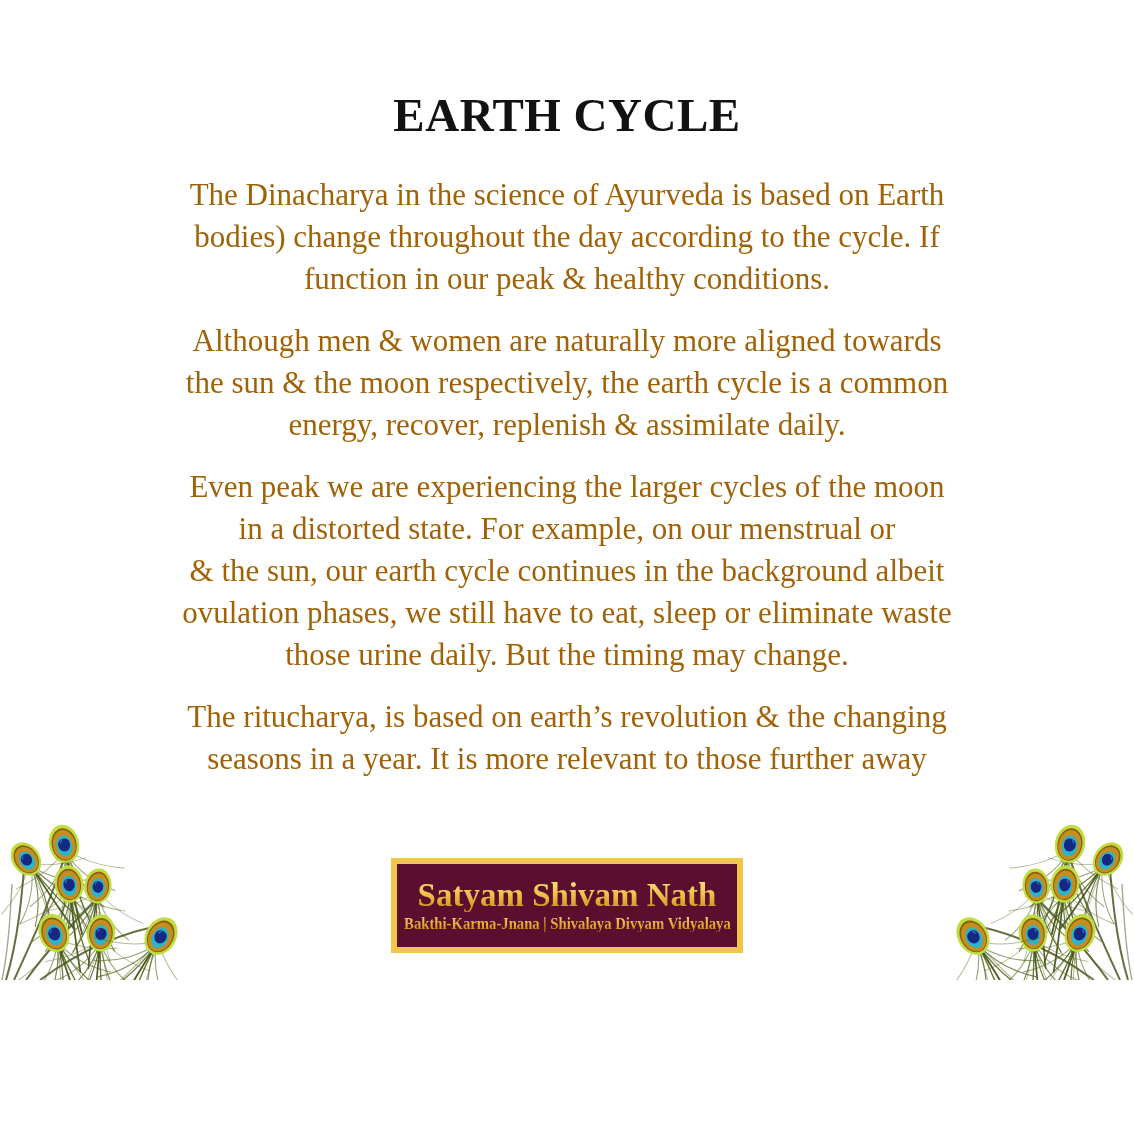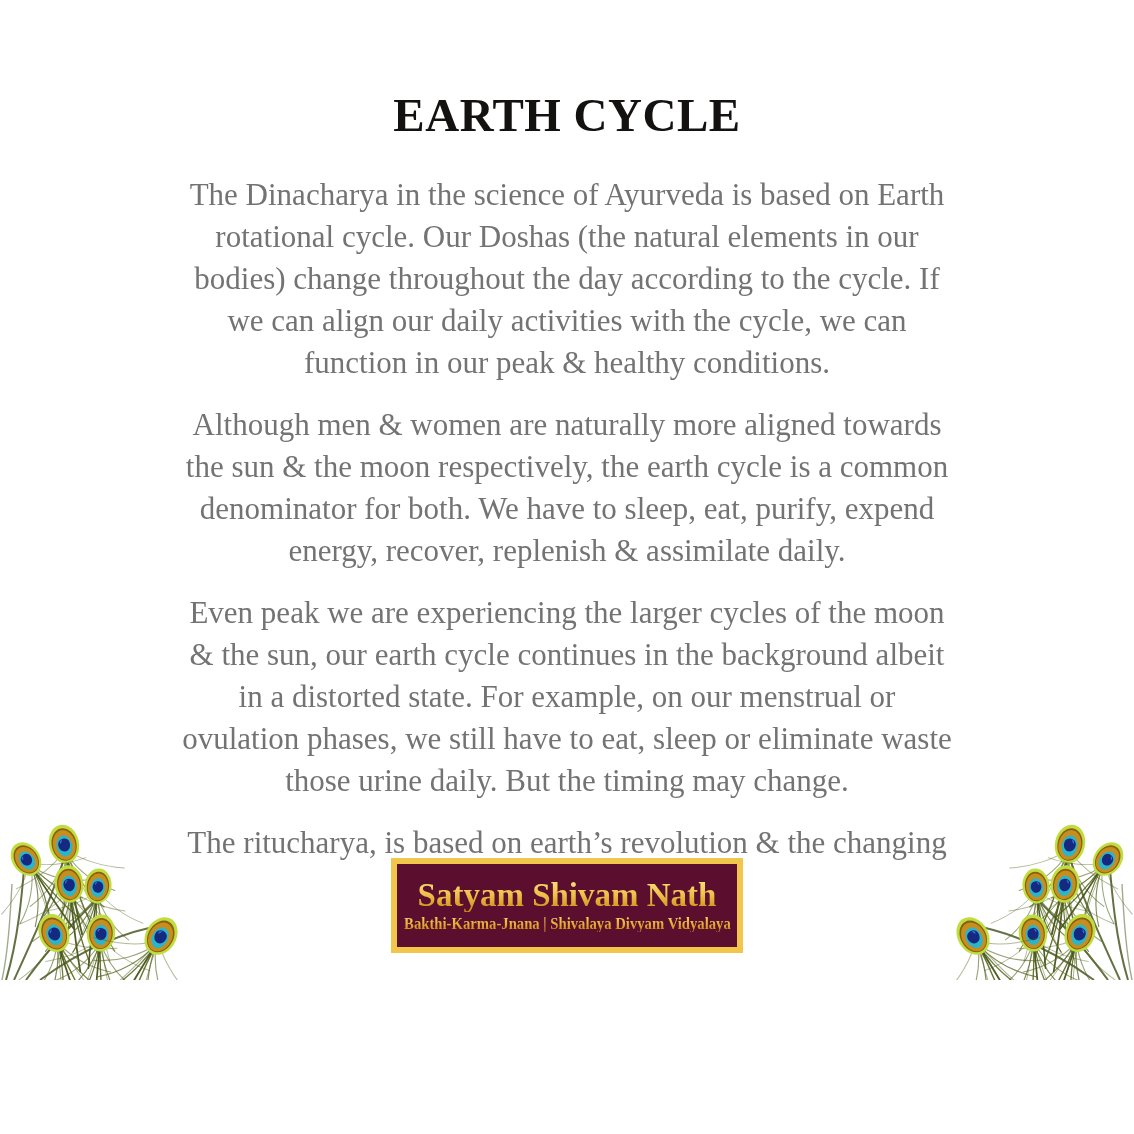--- a/index.html
+++ b/index.html
@@ -25,21 +25,21 @@
   .body-text {
     margin: 32px auto 0 auto;
     width: 1010px;
     text-align: center;
   }
   .para { margin-bottom: 20px; }
   .line {
     font-size: 31px;
     line-height: 42px;
     white-space: nowrap;
-    color: #737373;
+    color: #a16207;
   }
   
   .brand-box {
     position: absolute;
     left: 50%;
     bottom: 27px;
     transform: translateX(-50%);
     width: 352px;
     height: 95px;
     background: #5c0e2e;
@@ -132,40 +132,38 @@
   </defs>
 </svg>
 
 <div class="canvas">
 
   <h1 class="title">EARTH CYCLE</h1>
 
   <div class="body-text" id="body-text">
       <div class="para">
         <div class="line">The Dinacharya in the science of Ayurveda is based on Earth</div>
-        <div class="line">rotational cycle. Our Doshas (the natural elements in our</div>
         <div class="line">bodies) change throughout the day according to the cycle. If</div>
-        <div class="line">we can align our daily activities with the cycle, we can</div>
         <div class="line">function in our peak &amp; healthy conditions.</div>
       </div>
       <div class="para">
         <div class="line">Although men &amp; women are naturally more aligned towards</div>
         <div class="line">the sun &amp; the moon respectively, the earth cycle is a common</div>
-        <div class="line">denominator for both. We have to sleep, eat, purify, expend</div>
         <div class="line">energy, recover, replenish &amp; assimilate daily.</div>
       </div>
       <div class="para">
         <div class="line">Even peak we are experiencing the larger cycles of the moon</div>
+        <div class="line">in a distorted state. For example, on our menstrual or</div>
         <div class="line">&amp; the sun, our earth cycle continues in the background albeit</div>
-        <div class="line">in a distorted state. For example, on our menstrual or</div>
         <div class="line">ovulation phases, we still have to eat, sleep or eliminate waste</div>
         <div class="line">those urine daily. But the timing may change.</div>
       </div>
       <div class="para">
         <div class="line">The ritucharya, is based on earth’s revolution &amp; the changing</div>
+        <div class="line">seasons in a year. It is more relevant to those further away</div>
       </div>
     </div>
 
   <div class="cluster left">
     <svg width="232" height="200" viewBox="0 0 232 200">
       <use href="#pf-cluster"></use>
     </svg>
   </div>
 
   <div class="cluster right">

